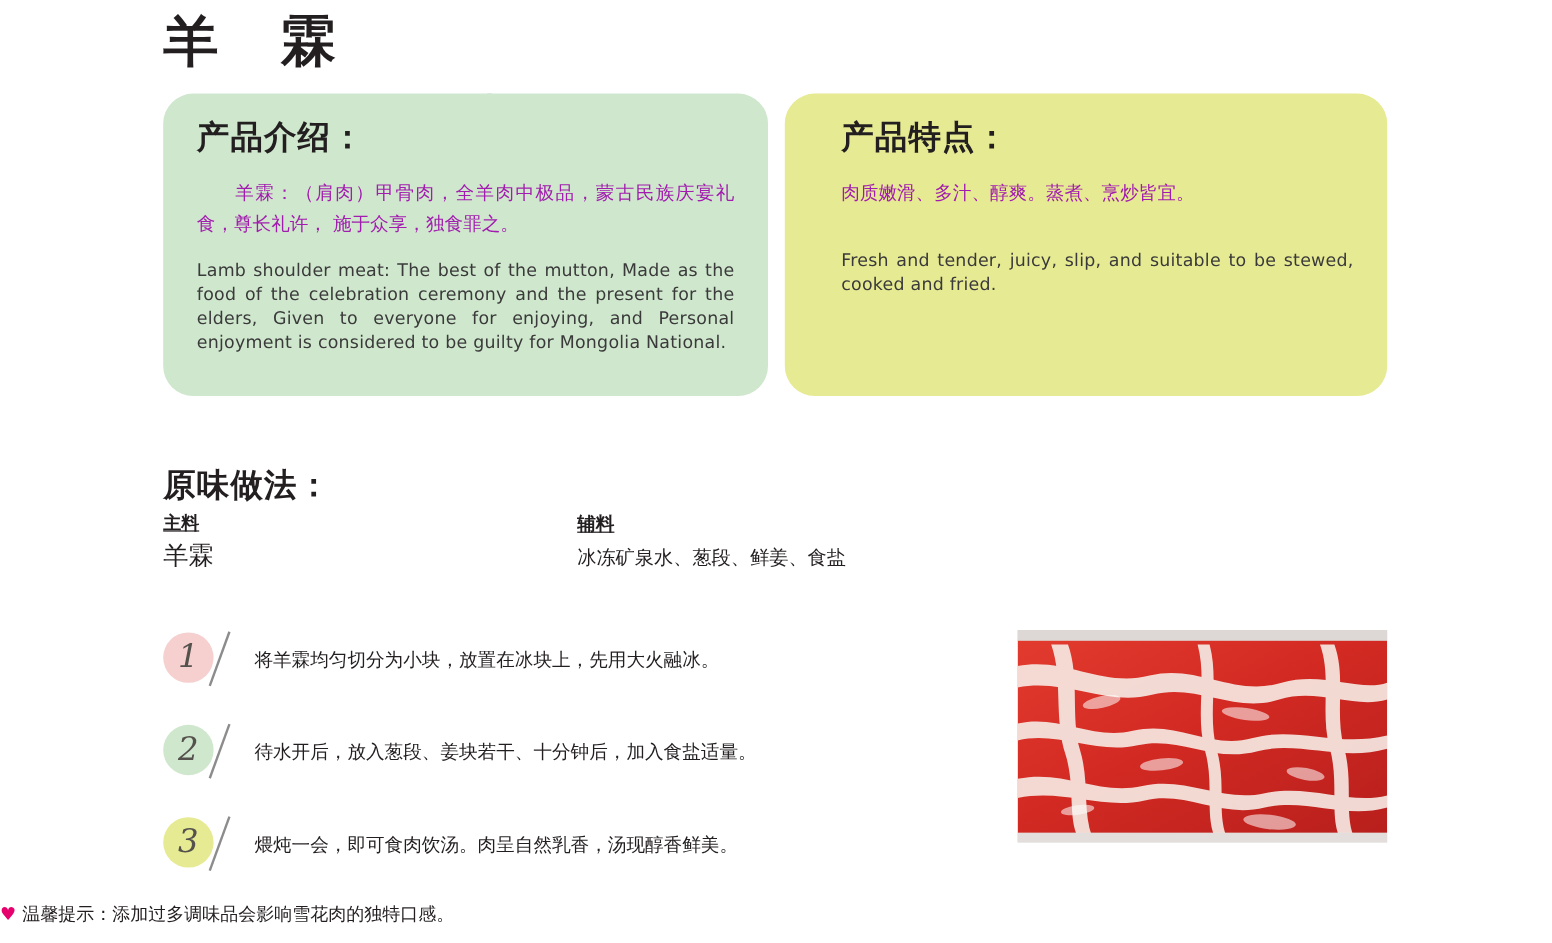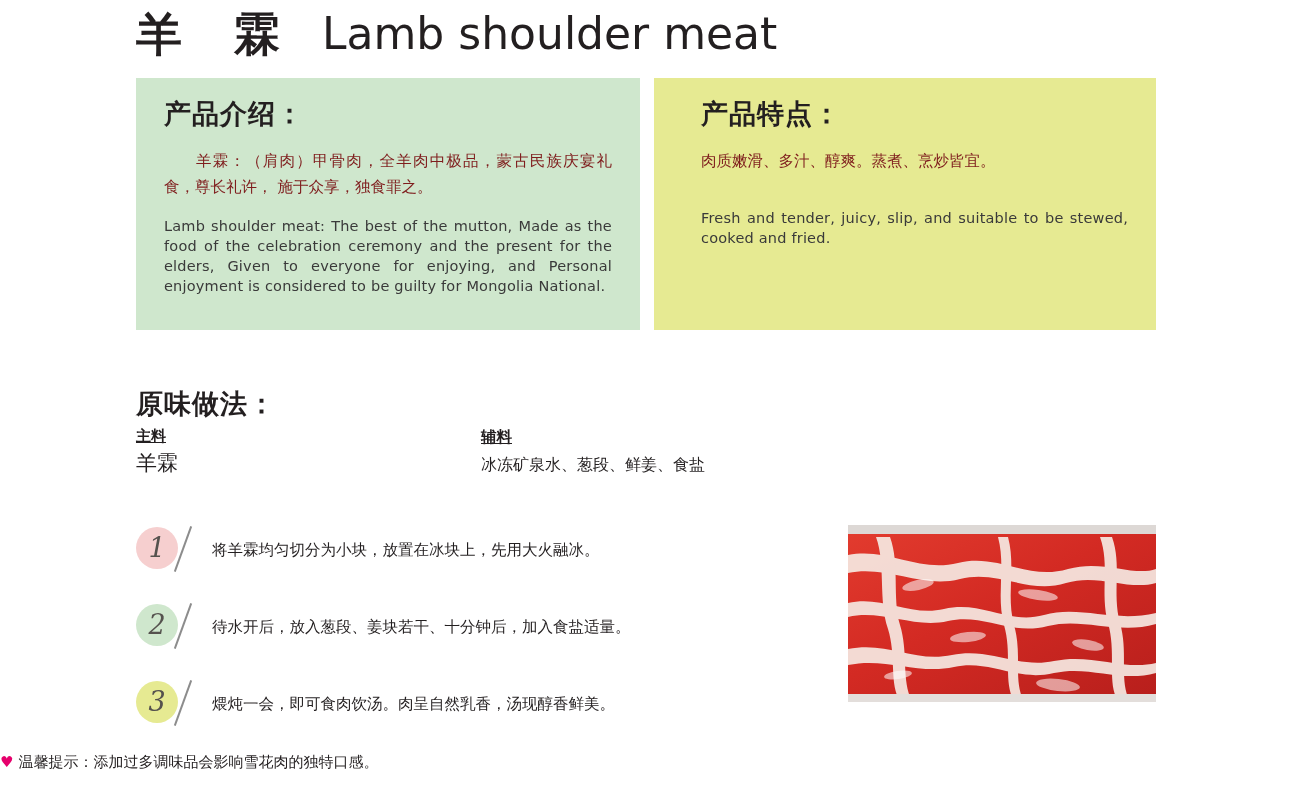--- a/index.html
+++ b/index.html
@@ -16,20 +16,21 @@
     overflow: hidden;
   }
 
   
   .title-row {
     position: absolute;
     left: 136px;
     top: 2px;
     display: flex;
     align-items: flex-start;
+    flex-direction: column;
   }
   .title-cn {
     font-size: 46px;
     font-weight: 700;
     letter-spacing: 18px;
     color: #231f20;
     line-height: 64px;
     font-family: "DejaVu Sans", "Liberation Sans", sans-serif;
   }
   .title-en {
@@ -42,20 +43,21 @@
     font-family: "DejaVu Sans", "Liberation Sans", sans-serif;
   }
 
   
   .panel {
     position: absolute;
     top: 78px;
     height: 252px;
     box-sizing: border-box;
     padding: 18px 28px 0 28px;
+    border-radius: 25px;
   }
   .panel-left {
     left: 136px;
     width: 504px;
     background: #cfe7cd;
   }
   .panel-right {
     left: 654px;
     width: 502px;
     background: #e6ea92;
@@ -65,21 +67,21 @@
     font-size: 27px;
     font-weight: 700;
     color: #231f20;
     letter-spacing: 1px;
     margin: 0 0 16px 0;
     font-family: "DejaVu Sans", "Liberation Sans", sans-serif;
   }
   .panel-cn {
     font-size: 15.5px;
     line-height: 26px;
-    color: #7f1d1d;
+    color: #a21caf;
     margin: 0;
     text-align: justify;
     font-family: "DejaVu Sans", "Liberation Sans", sans-serif;
   }
   .panel-left .panel-cn { text-indent: 32px; }
   .panel-en {
     font-size: 14.5px;
     line-height: 20px;
     color: #3a3a3a;
     margin: 16px 0 0 0;

